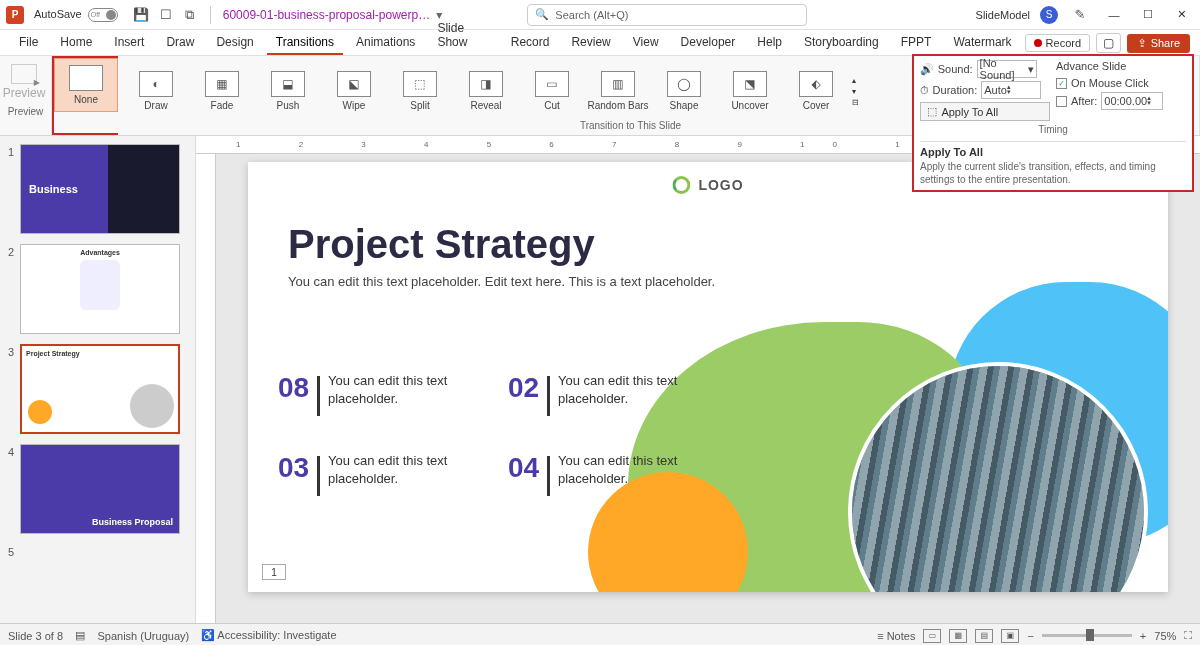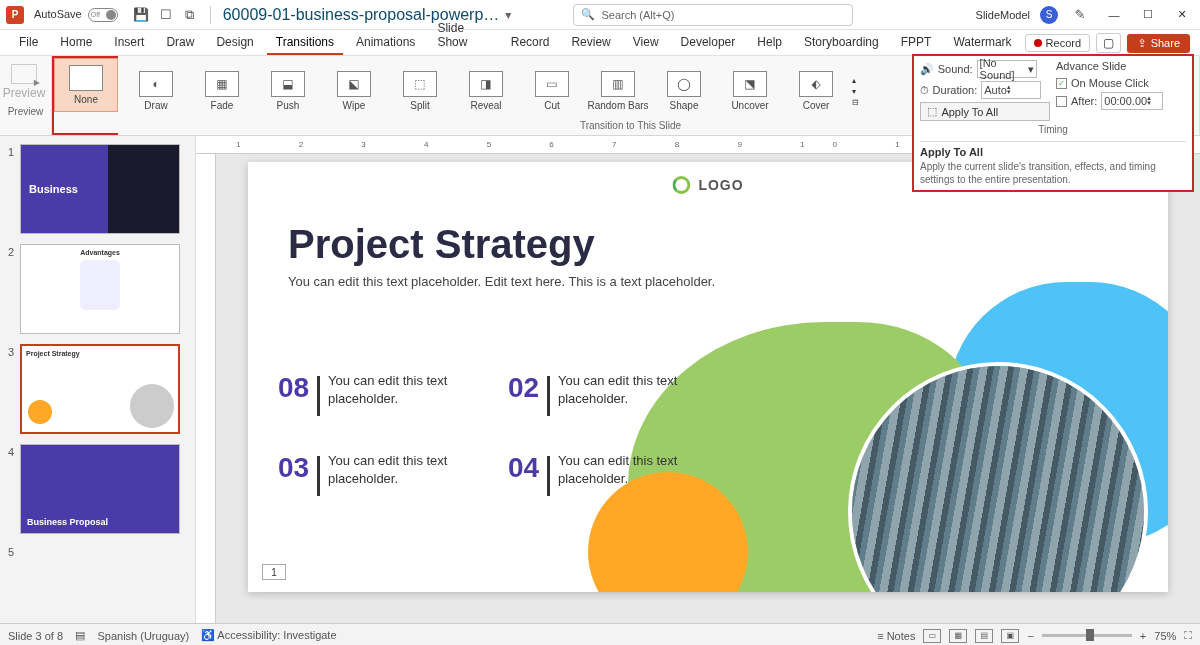--- a/index.html
+++ b/index.html
@@ -6,21 +6,21 @@
 body { width: 1200px; height: 645px; background: #f3f3f3; overflow: hidden; font-size: 12px; color: #333; }
 
 
 .titlebar { height: 30px; background: #fff; display: flex; align-items: center; padding: 0 6px; border-bottom: 1px solid #e1e1e1; }
 .titlebar .app-icon { width: 18px; height: 18px; background: #d04423; border-radius: 3px; color: #fff; display:flex; align-items:center; justify-content:center; font-size:10px; font-weight:bold; margin-right:10px;}
 .autosave { display:flex; align-items:flex-start; gap:6px; font-size:11px; margin-right:12px;}
 .toggle { width:30px; height:14px; border:1px solid #888; border-radius:7px; position:relative; display:flex; align-items:center; font-size:7px; color:#888; padding-left:2px;}
 .toggle::after { content:""; width:10px; height:10px; border-radius:50%; background:#888; position:absolute; right:1px; top:1px;}
 .qat-icon { width:20px; height:20px; display:flex; align-items:center; justify-content:center; color:#555; margin:0 2px; font-size:13px;}
 .titlebar .divider { width:1px; height:18px; background:#ccc; margin:0 8px;}
-.docname { font-size:16px; color:#0c4a6e; margin-left:4px;}
+.docname { font-size:12px; color:#a21caf; margin-left:4px;}
 .searchbar { margin:0 auto; width:280px; height:22px; border:1px solid #ccc; border-radius:4px; display:flex; align-items:center; padding:0 8px; color:#666; gap:6px; font-size:11px;}
 .rightbar { display:flex; align-items:center; gap:10px; margin-left:auto;}
 .user-badge { width:18px; height:18px; border-radius:50%; background:#3a5ed8; color:#fff; display:flex; align-items:center; justify-content:center; font-size:10px;}
 .winbtn { width:24px; height:24px; display:flex; align-items:center; justify-content:center; color:#333; font-size:11px;}
 
 
 .menutabs { height:26px; background:#fff; display:flex; align-items:flex-end; padding:0 10px; gap:4px; border-bottom:1px solid #e1e1e1; position:relative;}
 .menutabs .tab { padding:4px 9px; font-size:12px; color:#333; cursor:pointer; border-bottom:2px solid transparent;}
 .menutabs .tab.active { border-bottom:2px solid #c43e1c; color:#000;}
 .menutabs .right { margin-left:auto; display:flex; align-items:center; gap:6px; padding-bottom:2px;}
@@ -93,21 +93,21 @@
 .statusbar .right { margin-left:auto; display:flex; align-items:center; gap:8px;}
 .viewbtn { width:18px; height:14px; border:1px solid #888; font-size:8px; display:flex; align-items:center; justify-content:center;}
 .zoomslider { width:90px; height:3px; background:#bbb; position:relative;}
 .zoomslider::after { content:""; width:8px; height:12px; background:#666; position:absolute; left:44px; top:-5px;}
 
 .red-box { border:2px solid #c62828;}
 
 .thumb1 { background:linear-gradient(90deg,#4a3ba8 55%,#1a1a2e 55%); color:#fff; display:flex; align-items:center; padding-left:8px; font-size:11px; font-weight:bold;}
 .thumb2 { display:flex; flex-direction:column; align-items:center; padding:4px;}
 .thumb3 { padding:4px;}
-.thumb4 { background:#4a3ba8; color:#fff; display:flex; align-items:flex-end; justify-content:flex-start; padding:6px; font-size:9px; font-weight:bold;}
+.thumb4 { background:#4a3ba8; color:#fff; display:flex; align-items:flex-end; justify-content:flex-end; padding:6px; font-size:9px; font-weight:bold;}
 .thumb5 { padding:4px;}
 </style>
 </head>
 <body>
 
 <div class="titlebar">
   <div class="app-icon">P</div>
   <div class="autosave">
     <span>AutoSave</span>
     <span class="toggle">

